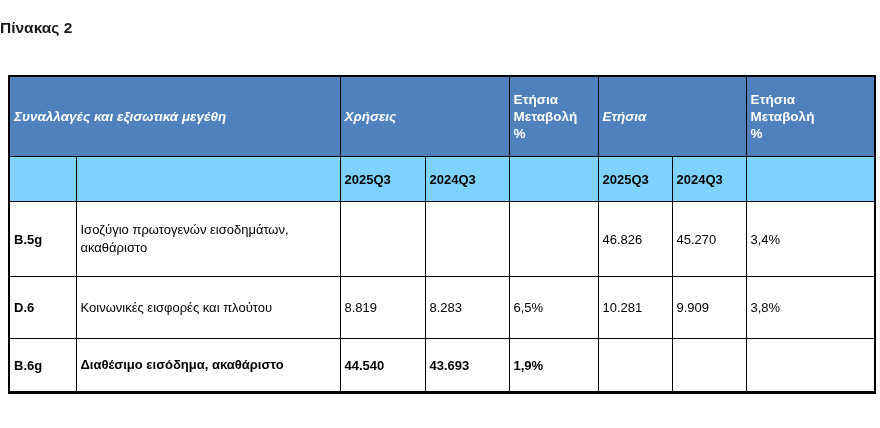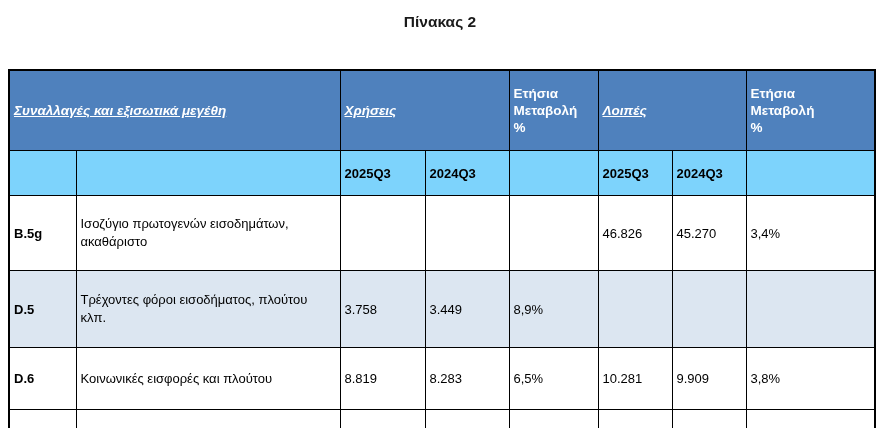--- a/index.html
+++ b/index.html
@@ -6,22 +6,21 @@
     margin: 0;
     padding: 0;
     background: #ffffff;
     width: 880px;
     height: 428px;
     font-family: "Liberation Sans", "DejaVu Sans", sans-serif;
     color: #000000;
     overflow: hidden;
   }
   .title-block {
-    text-align: center;
-    padding-top: 11px;
+    padding-top: 17px;
     line-height: 22px;
   }
   .title-line, .subtitle-line {
     font-size: 15.5px;
     font-weight: bold;
     color: #1a1a1a;
   }
   table.main-table {
     border-collapse: collapse;
     table-layout: fixed;
@@ -41,21 +40,21 @@
     background: #ffffff;
   }
   
   tr.hdr-row th {
     background: #4F81BD;
     color: #ffffff;
     font-weight: bold;
     font-size: 13.5px;
     height: 63px;
   }
-  tr.hdr-row th.italic { font-style: italic; text-decoration: underline; }
+  tr.hdr-row th.italic { font-style: italic; }
   .chg-label { display: inline-block; max-width: 74px; line-height: 17px; }
   
   tr.subhdr-row td {
     background: #7dd3fc;
     font-weight: bold;
     height: 28px;
     font-size: 13px;
   }
   
   td.code-cell { font-weight: bold; }
@@ -85,21 +84,21 @@
     <col style="width:74px">
     <col style="width:74px">
     <col style="width:129px">
   </colgroup>
 
   <tbody>
       <tr class="hdr-row">
     <th colspan="2" class="italic">Συναλλαγές και εξισωτικά μεγέθη</th>
     <th colspan="2" class="italic">Χρήσεις</th>
     <th><span class="chg-label">Ετήσια Μεταβολή %</span></th>
-    <th colspan="2" class="italic">Λοιπές</th>
+    <th colspan="2" class="italic">Ετήσια</th>
     <th><span class="chg-label">Ετήσια Μεταβολή %</span></th>
   </tr>
 
   <tr class="subhdr-row">
     <td></td>
     <td></td>
     <td>2025Q3</td>
     <td>2024Q3</td>
     <td></td>
     <td>2025Q3</td>
@@ -111,30 +110,20 @@
     <td class="code-cell">B.5g</td>
     <td class="desc-cell">Ισοζύγιο πρωτογενών εισοδημάτων, ακαθάριστο</td>
     <td></td>
     <td></td>
     <td></td>
     <td>46.826</td>
     <td>45.270</td>
     <td>3,4%</td>
   </tr>
 
-  <tr class="row-d5 shaded">
-    <td class="code-cell">D.5</td>
-    <td class="desc-cell">Τρέχοντες φόροι εισοδήματος, πλούτου κλπ.</td>
-    <td>3.758</td>
-    <td>3.449</td>
-    <td>8,9%</td>
-    <td></td>
-    <td></td>
-    <td></td>
-  </tr>
 
   <tr class="row-d6">
     <td class="code-cell">D.6</td>
     <td class="desc-cell">Κοινωνικές εισφορές και πλούτου</td>
     <td>8.819</td>
     <td>8.283</td>
     <td>6,5%</td>
     <td>10.281</td>
     <td>9.909</td>
     <td>3,8%</td>

